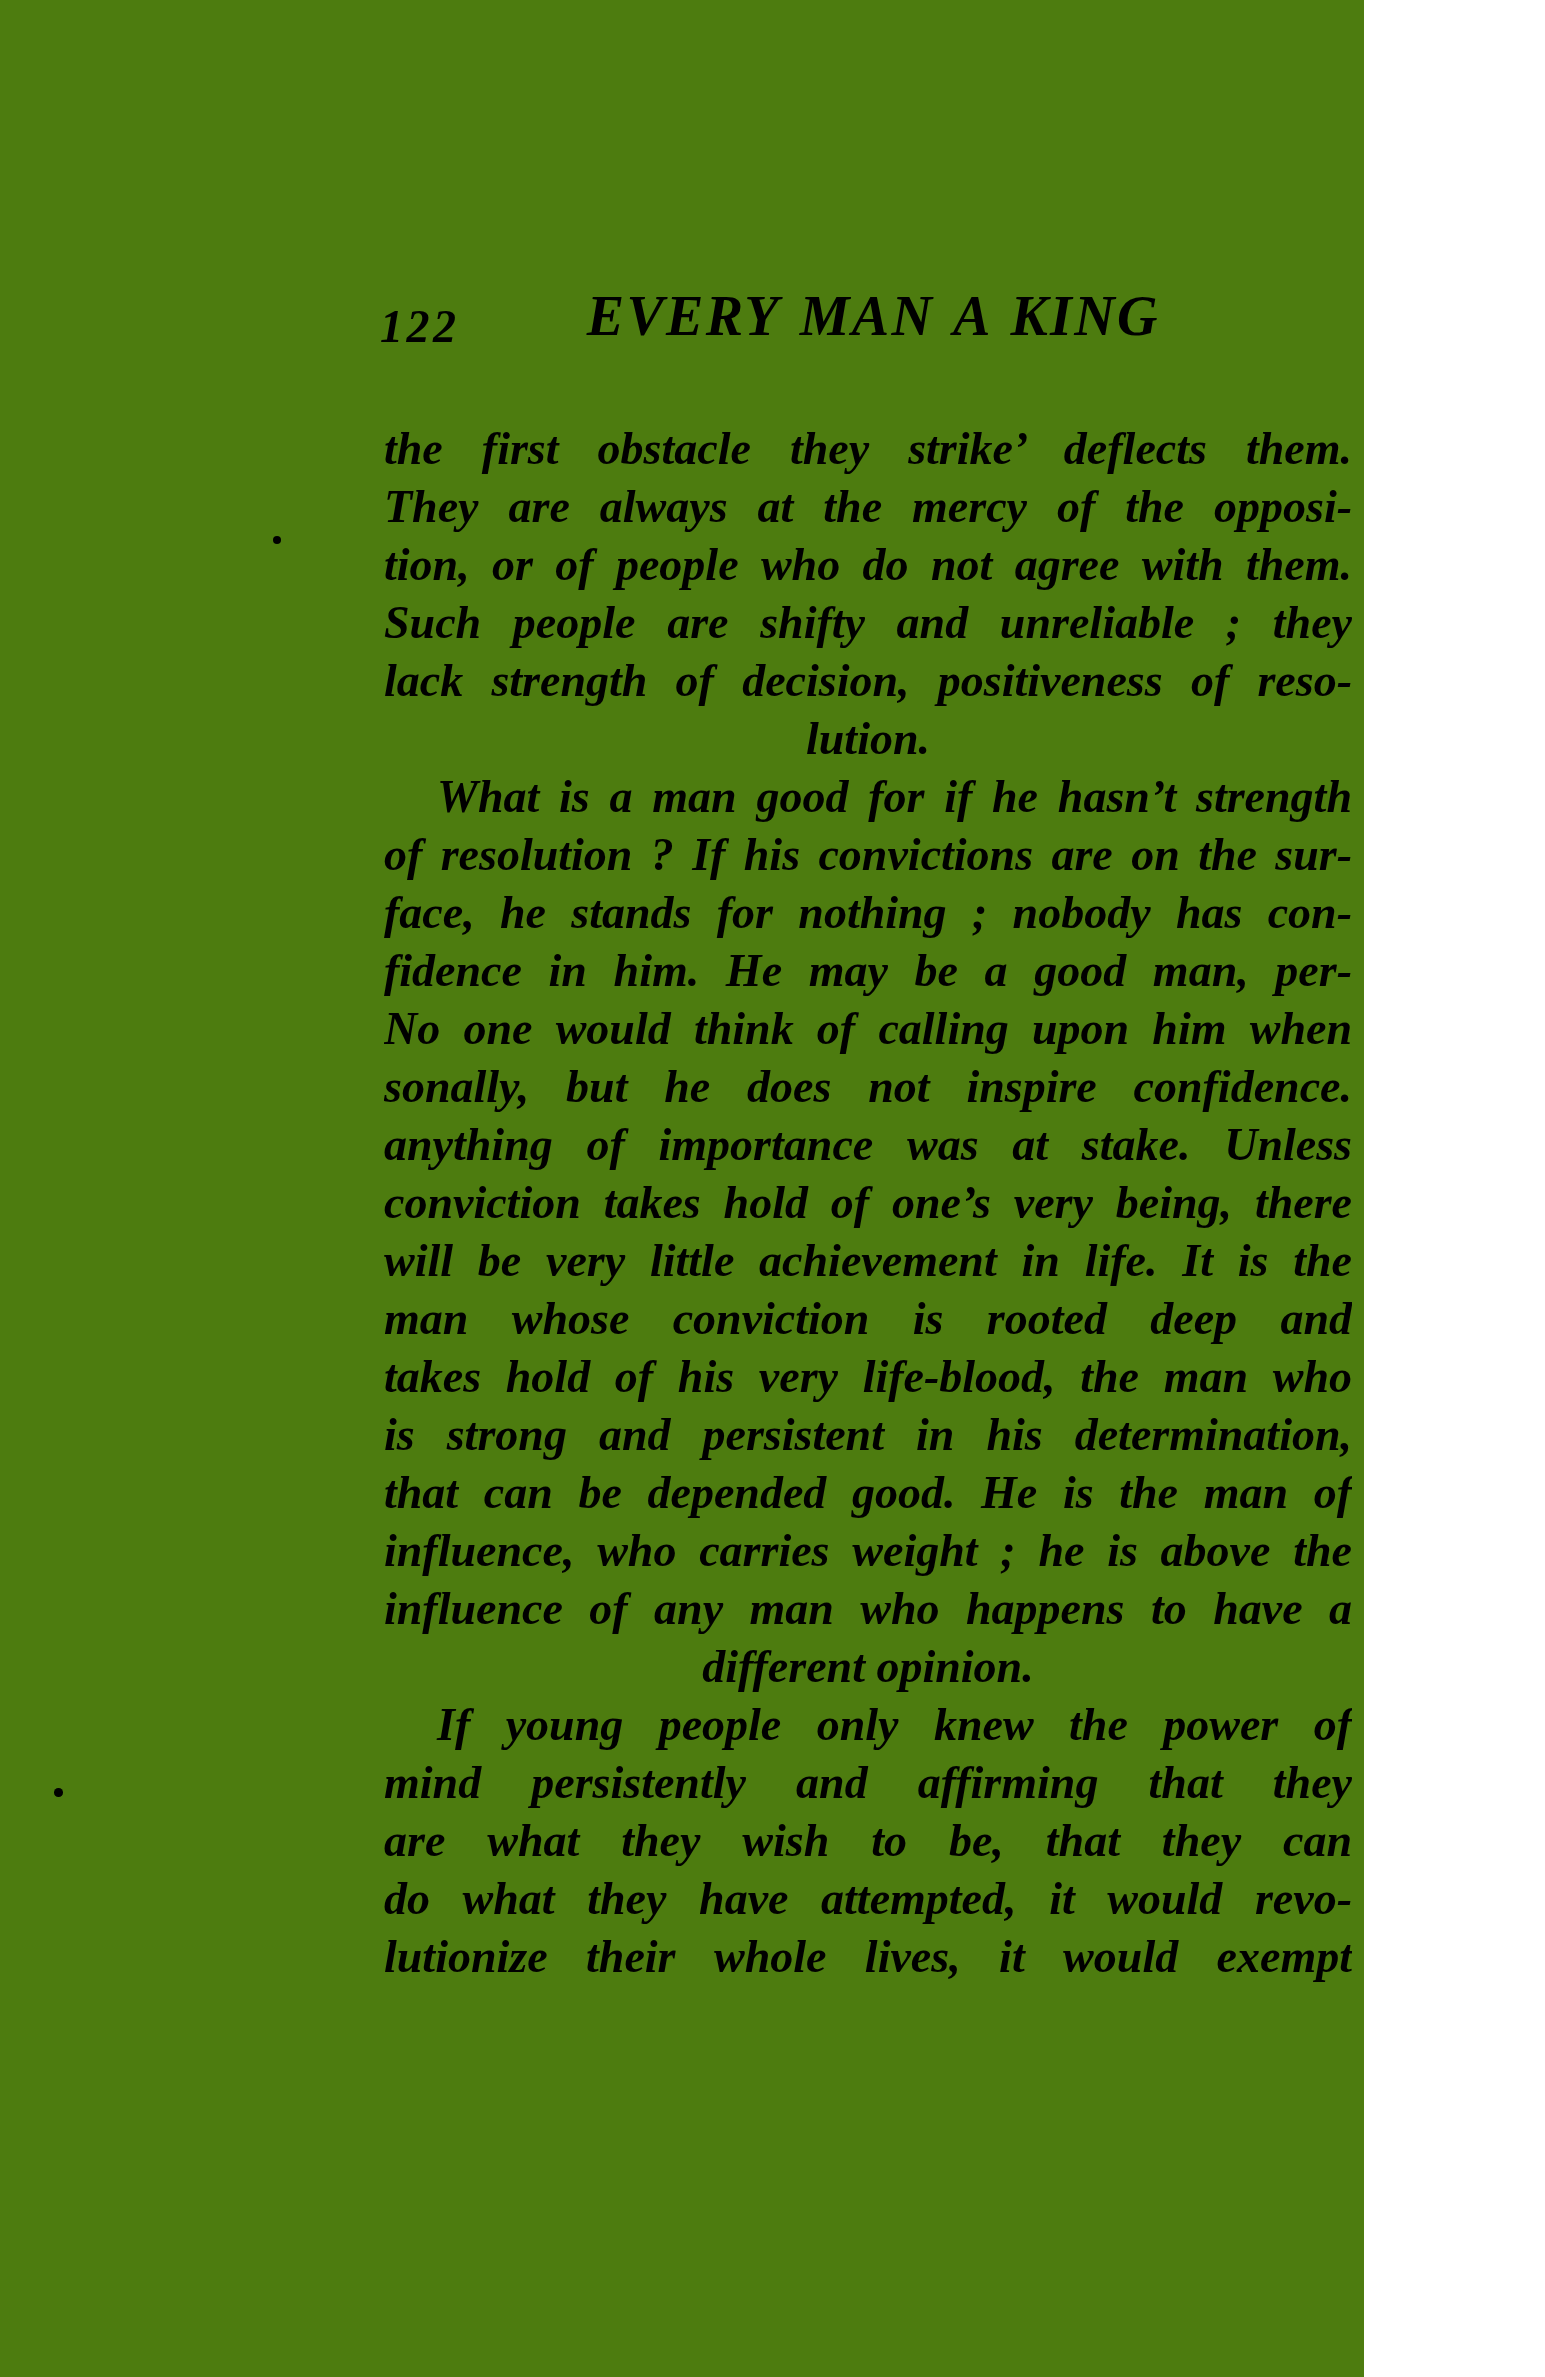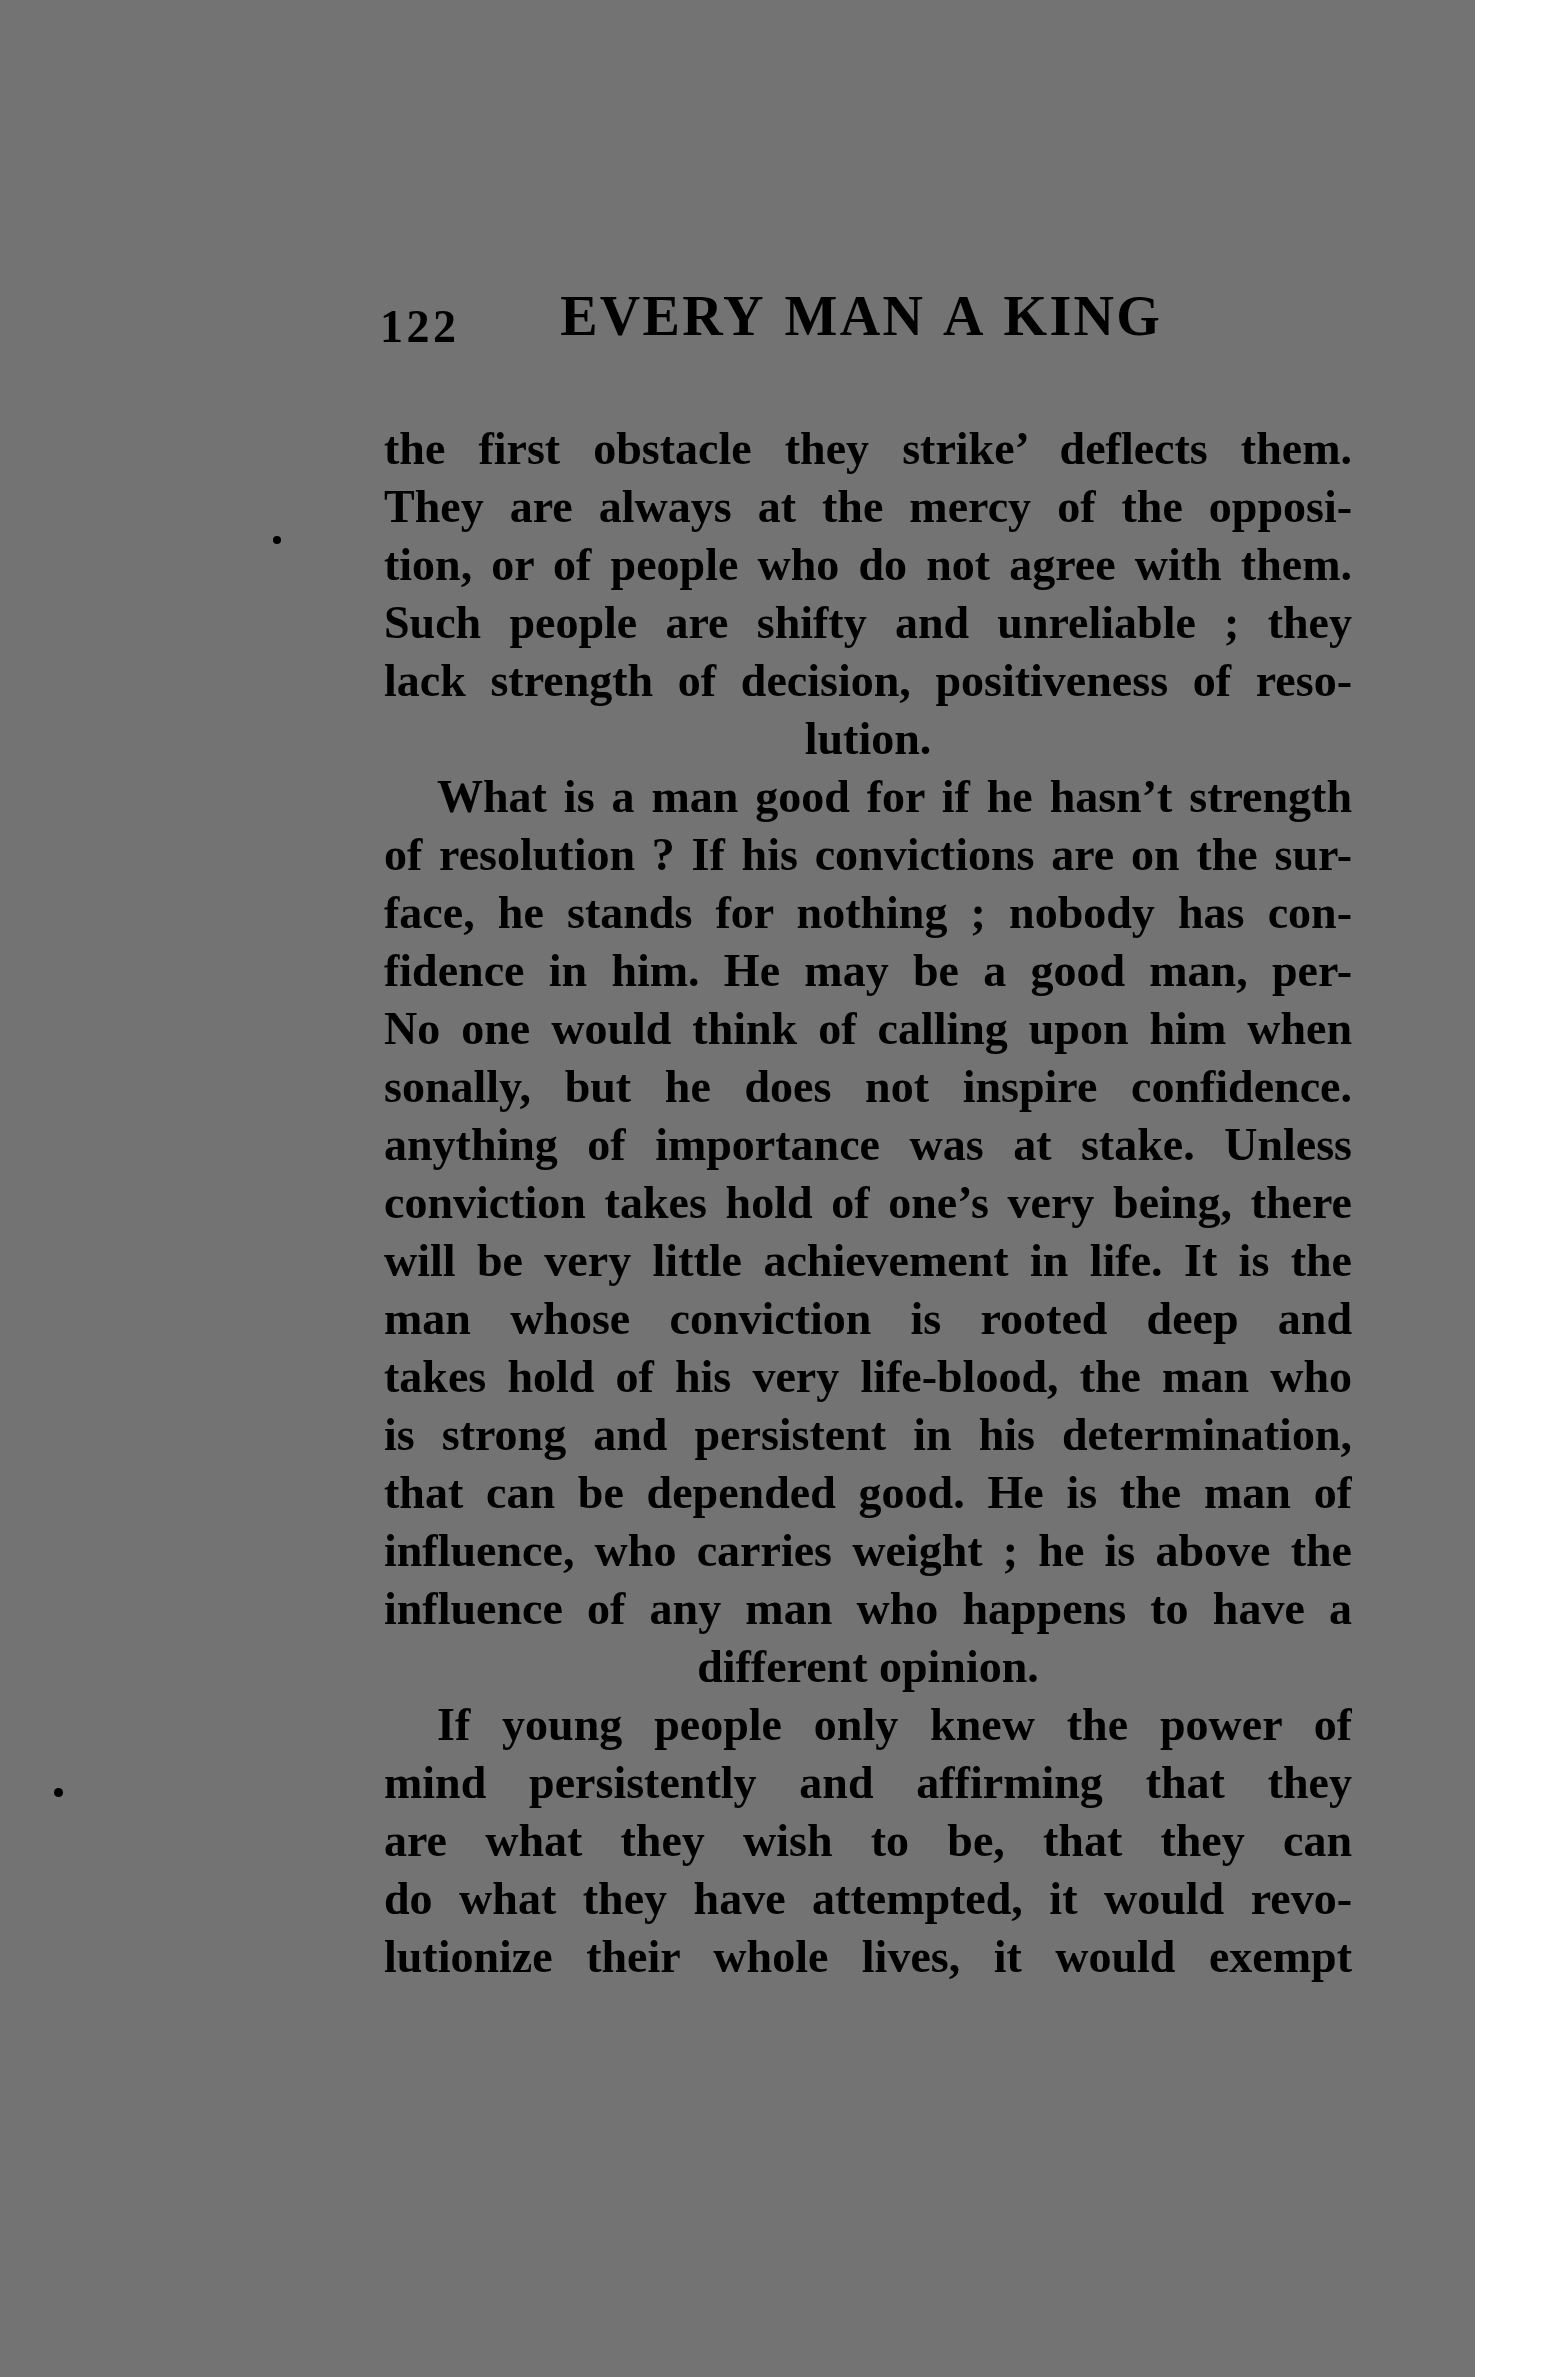--- a/index.html
+++ b/index.html
@@ -2,40 +2,41 @@
 <html style="font-size:9.2px"><head>
 <meta charset="utf-8">
 <style>
   html, body {
     margin: 0;
     padding: 0;
     background: #ffffff;
   }
   .page {
     position: relative;
-    width: 1475px;
+    width: 1364px;
     height: 2377px;
-    background: #737373;
+    background: #4d7c0f;
     color: #000000;
     font-family: "Liberation Serif", "DejaVu Serif", serif;
     overflow: hidden;
+    font-style: italic;
   }
   .pagenum {
     position: absolute;
     left: 380px;
     top: 304px;
     font-size: 46px;
     font-weight: bold;
     line-height: 1;
     letter-spacing: 3.5px;
     white-space: nowrap;
   }
   .title {
     position: absolute;
-    left: 372px;
+    left: 384px;
     top: 288px;
     width: 968px;
     padding-left: 10.4px;
     box-sizing: border-box;
     text-align: center;
     font-size: 56px;
     font-weight: bold;
     line-height: 1;
     letter-spacing: 2.3px;
     word-spacing: 4.6px;

